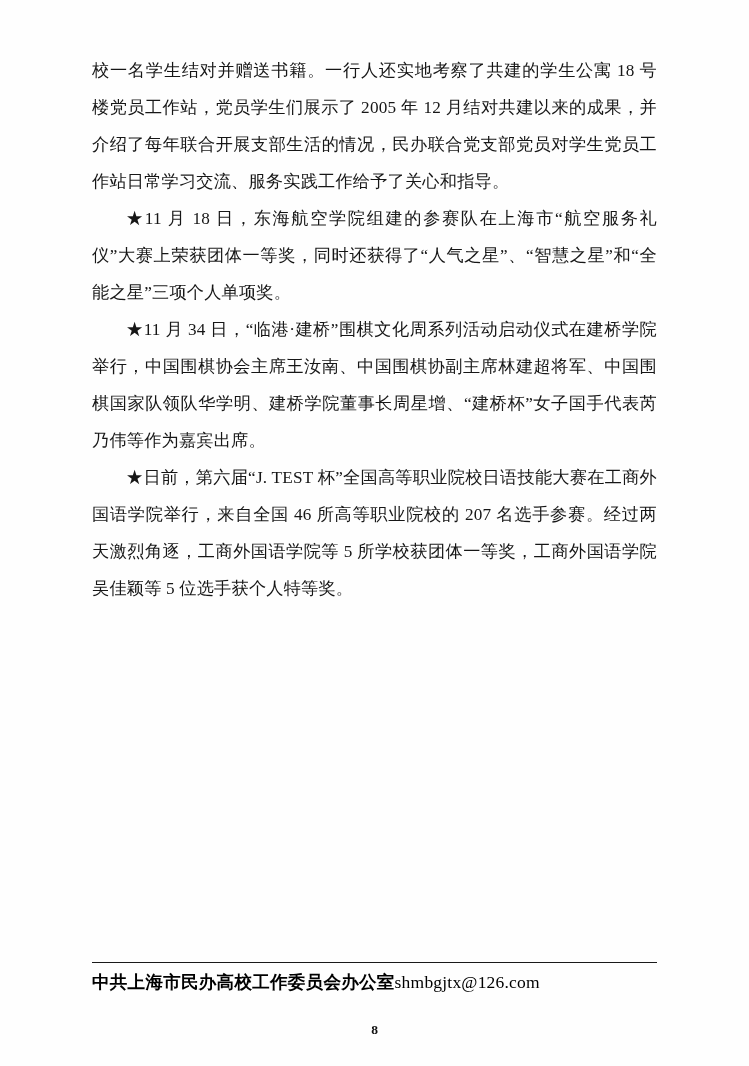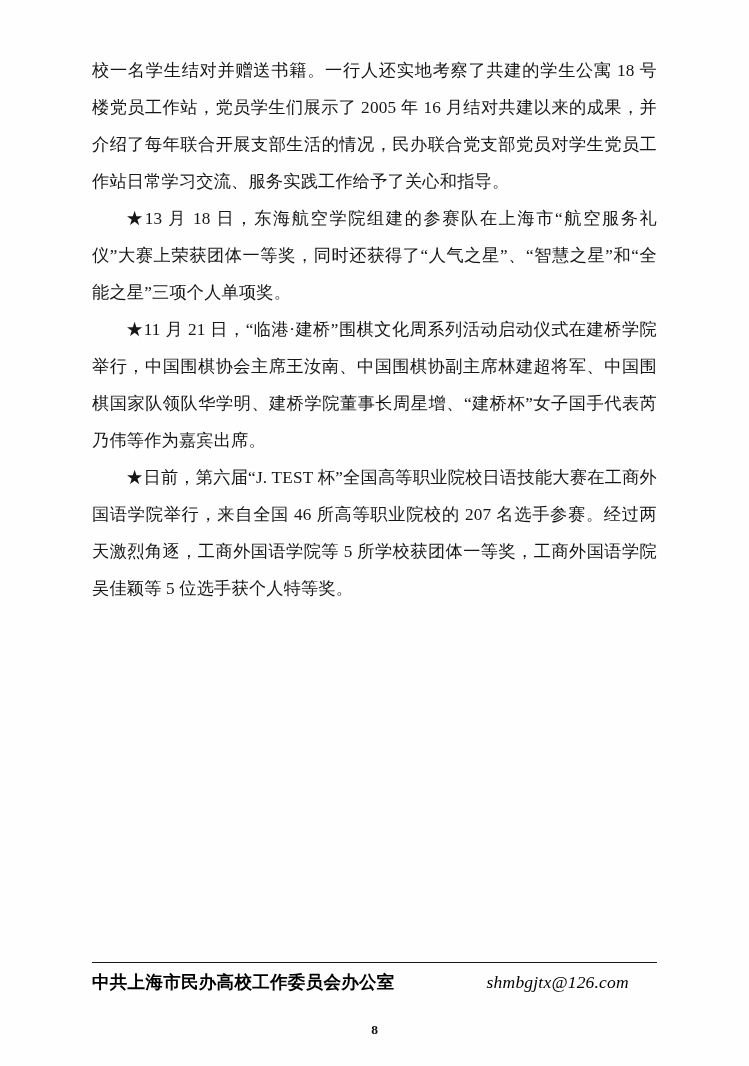--- a/index.html
+++ b/index.html
@@ -54,47 +54,45 @@
     font-size: 17.5px;
     font-family: "Liberation Serif", "DejaVu Serif", serif;
     color: #000000;
     font-weight: bold;
   }
   .footer-left {
     flex: 0 0 auto;
     letter-spacing: 0.3px;
   }
   .footer-right {
-    margin-left: 92px;
     font-weight: normal;
     font-family: "Liberation Serif", "DejaVu Serif", serif;
     letter-spacing: 0.2px;
-    font-style: italic;
   }
   .page-number {
     position: absolute;
     left: 0;
     right: 0;
     bottom: 28px;
     text-align: center;
     font-size: 13.5px;
     font-weight: bold;
     color: #111111;
     font-family: "Liberation Serif", "DejaVu Serif", serif;
   }
 </style>
 </head>
 <body>
 
 <div class="page">
 
   <div class="body-text">
-    <p class="para">校一名学生结对并赠送书籍。一行人还实地考察了共建的学生公寓 18 号楼党员工作站，党员学生们展示了 2005 年 16 月结对共建以来的成果，并介绍了每年联合开展支部生活的情况，民办联合党支部党员对学生党员工作站日常学习交流、服务实践工作给予了关心和指导。</p>
-    <p class="para indent">★13 月 18 日，东海航空学院组建的参赛队在上海市“航空服务礼仪”大赛上荣获团体一等奖，同时还获得了“人气之星”、“智慧之星”和“全能之星”三项个人单项奖。</p>
-    <p class="para indent">★11 月 21 日，“临港·建桥”围棋文化周系列活动启动仪式在建桥学院举行，中国围棋协会主席王汝南、中国围棋协副主席林建超将军、中国围棋国家队领队华学明、建桥学院董事长周星增、“建桥杯”女子国手代表芮乃伟等作为嘉宾出席。</p>
+    <p class="para">校一名学生结对并赠送书籍。一行人还实地考察了共建的学生公寓 18 号楼党员工作站，党员学生们展示了 2005 年 12 月结对共建以来的成果，并介绍了每年联合开展支部生活的情况，民办联合党支部党员对学生党员工作站日常学习交流、服务实践工作给予了关心和指导。</p>
+    <p class="para indent">★11 月 18 日，东海航空学院组建的参赛队在上海市“航空服务礼仪”大赛上荣获团体一等奖，同时还获得了“人气之星”、“智慧之星”和“全能之星”三项个人单项奖。</p>
+    <p class="para indent">★11 月 34 日，“临港·建桥”围棋文化周系列活动启动仪式在建桥学院举行，中国围棋协会主席王汝南、中国围棋协副主席林建超将军、中国围棋国家队领队华学明、建桥学院董事长周星增、“建桥杯”女子国手代表芮乃伟等作为嘉宾出席。</p>
     <p class="para indent">★日前，第六届“J. TEST 杯”全国高等职业院校日语技能大赛在工商外国语学院举行，来自全国 46 所高等职业院校的 207 名选手参赛。经过两天激烈角逐，工商外国语学院等 5 所学校获团体一等奖，工商外国语学院吴佳颖等 5 位选手获个人特等奖。</p>
   </div>
 
   <div class="footer">
     <hr class="footer-rule">
     <div class="footer-row">
       <span class="footer-left">中共上海市民办高校工作委员会办公室</span>
       <span class="footer-right">shmbgjtx@126.com</span>
     </div>
   </div>

